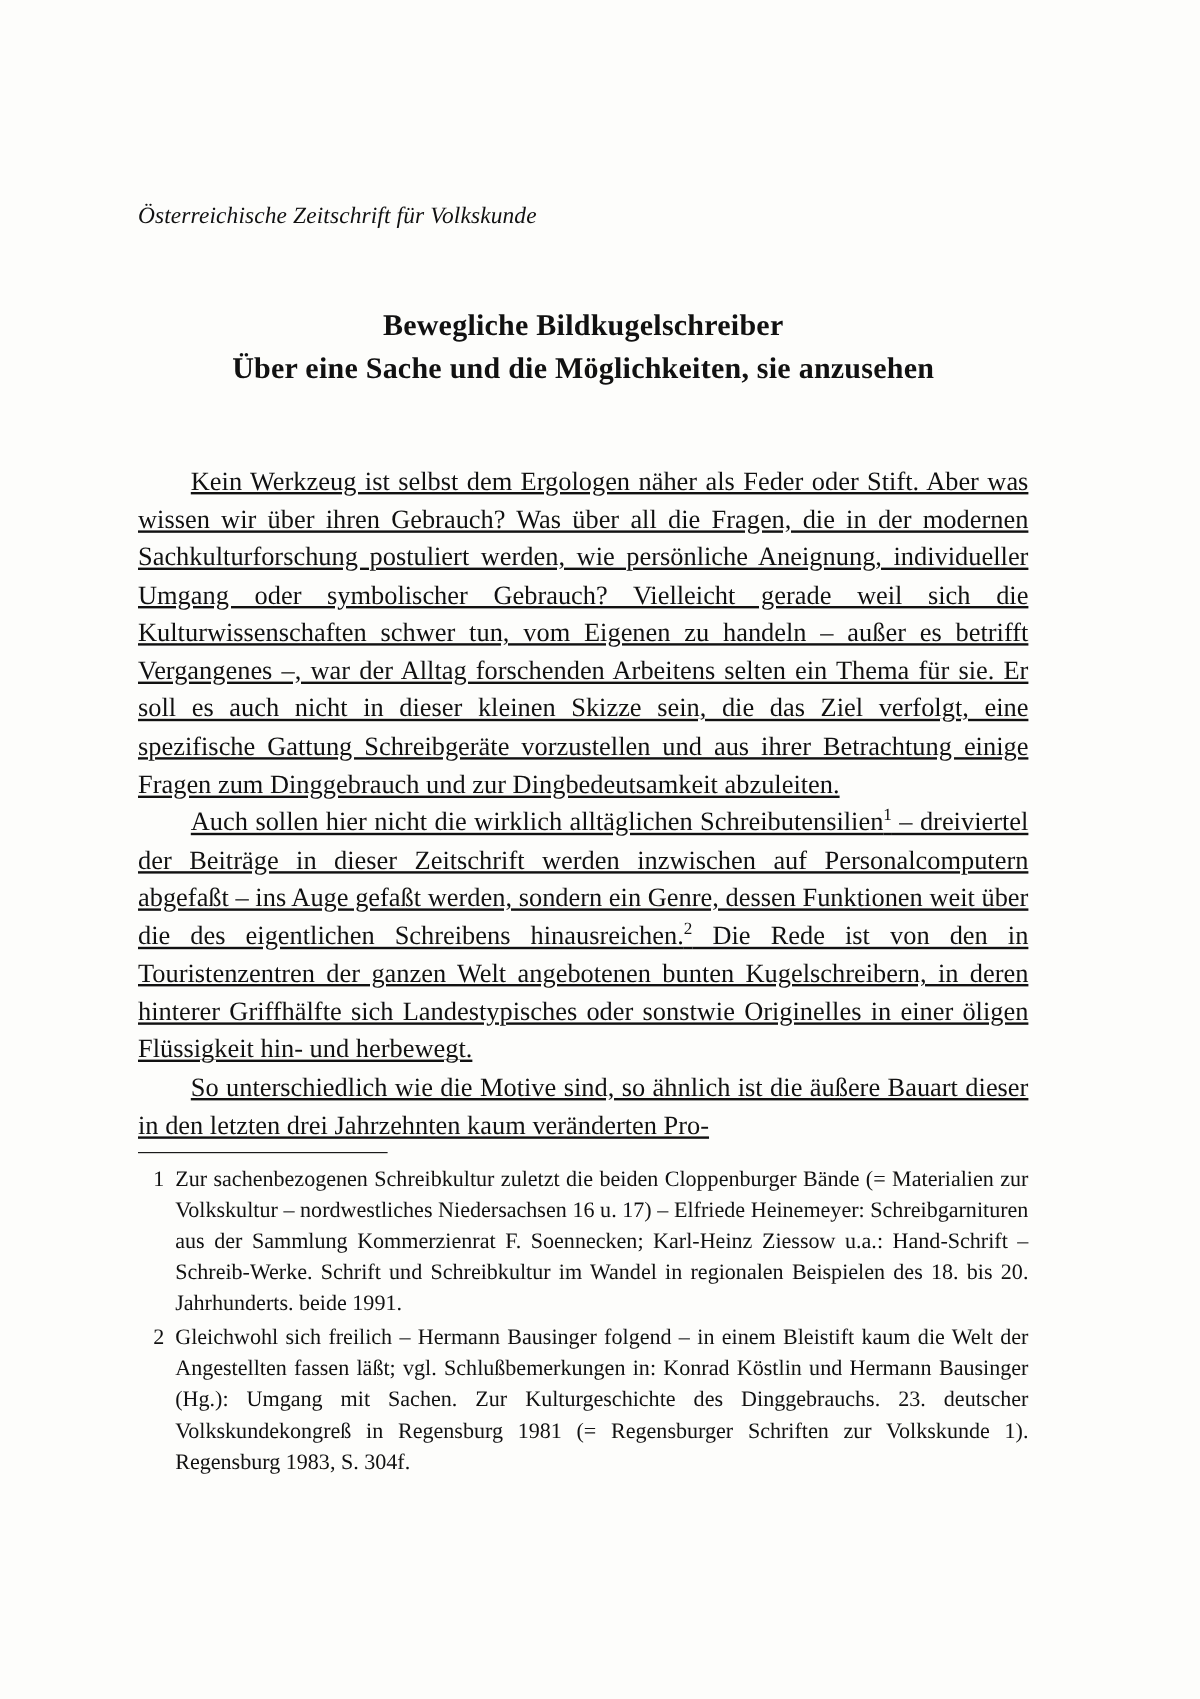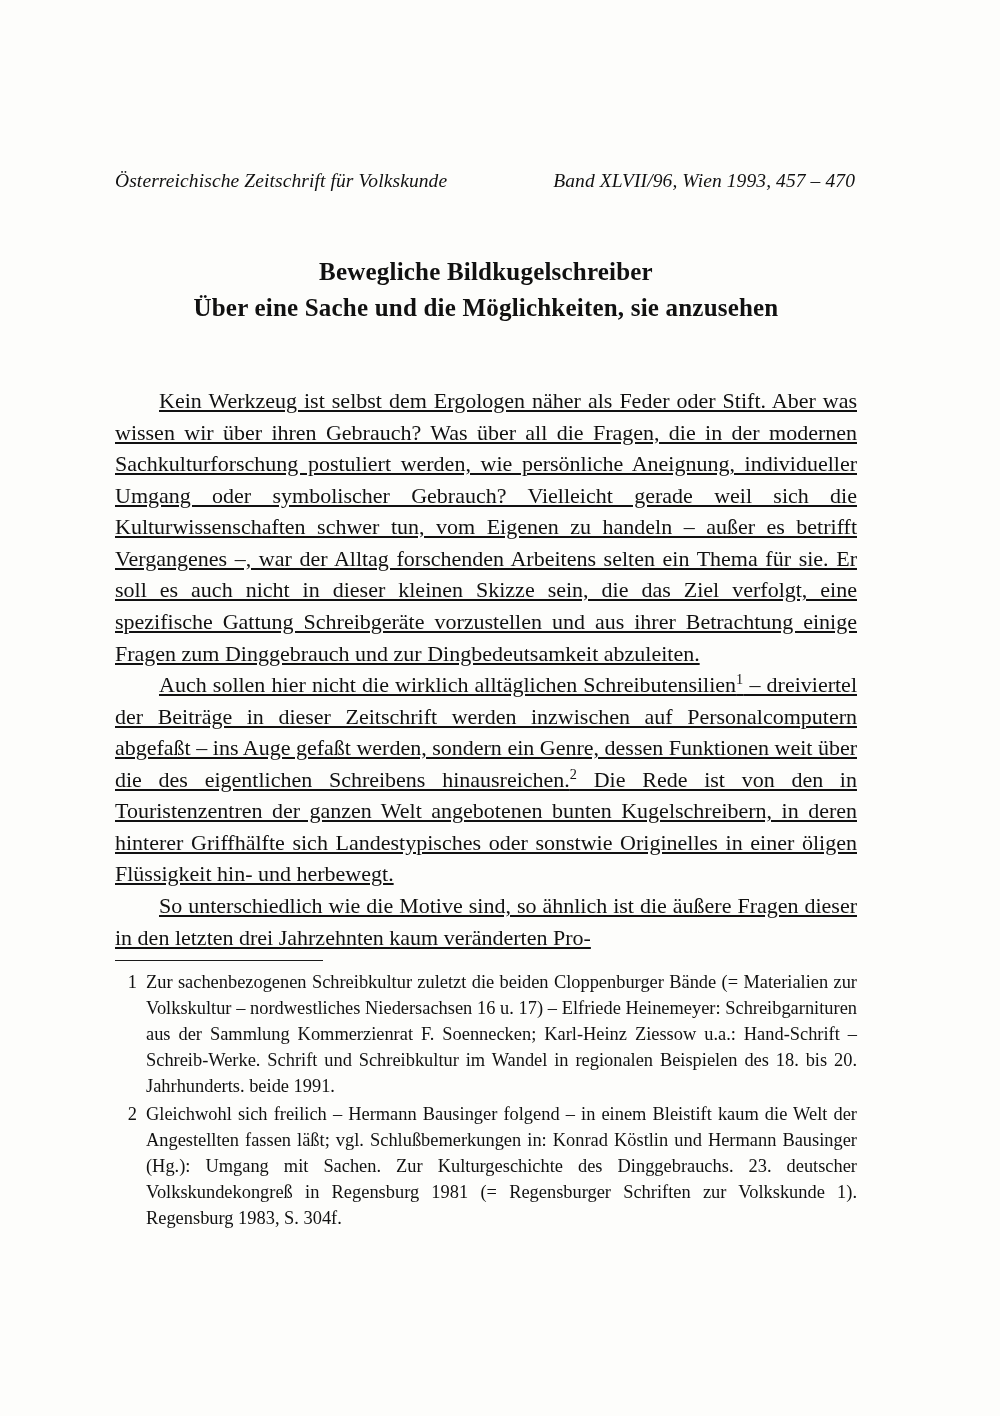--- a/index.html
+++ b/index.html
@@ -111,33 +111,32 @@
   }
 </style>
 </head>
 <body>
 
 <div class="page">
   <div class="content">
 
     <div class="running-head">
       <span class="left">Österreichische Zeitschrift für Volkskunde</span>
-      <span class="right">Band XLVII/96, Wien 1993, 457 – 470</span>
     </div>
 
     <div class="title-block">
       <span class="title-line-1">Bewegliche Bildkugelschreiber</span>
       <span class="title-line-2">Über eine Sache und die Möglichkeiten, sie anzusehen</span>
     </div>
 
 
     <div class="body-text">
       <p class="indent">Kein Werkzeug ist selbst dem Ergologen näher als Feder oder Stift. Aber was wissen wir über ihren Gebrauch? Was über all die Fragen, die in der modernen Sachkulturforschung postuliert werden, wie persönliche Aneignung, individueller Umgang oder symbolischer Gebrauch? Vielleicht gerade weil sich die Kulturwissenschaften schwer tun, vom Eigenen zu handeln – außer es betrifft Vergangenes –, war der Alltag forschenden Arbeitens selten ein Thema für sie. Er soll es auch nicht in dieser kleinen Skizze sein, die das Ziel verfolgt, eine spezifische Gattung Schreibgeräte vorzustellen und aus ihrer Betrachtung einige Fragen zum Dinggebrauch und zur Dingbedeutsamkeit abzuleiten.</p>
       <p class="indent"><span>Auch sollen hier nicht die wirklich alltäglichen Schreibutensilien</span><sup>1</sup><span> – dreiviertel der Beiträge in dieser Zeitschrift werden inzwischen auf Personalcomputern abgefaßt – ins Auge gefaßt werden, sondern ein Genre, dessen Funktionen weit über die des eigentlichen Schreibens hinausreichen.</span><sup>2</sup><span> Die Rede ist von den in Touristenzentren der ganzen Welt angebotenen bunten Kugelschreibern, in deren hinterer Griffhälfte sich Landestypisches oder sonstwie Originelles in einer öligen Flüssigkeit hin- und herbewegt.</span></p>
-      <p class="indent">So unterschiedlich wie die Motive sind, so ähnlich ist die äußere Fragen dieser in den letzten drei Jahrzehnten kaum veränderten Pro-</p>
+      <p class="indent">So unterschiedlich wie die Motive sind, so ähnlich ist die äußere Bauart dieser in den letzten drei Jahrzehnten kaum veränderten Pro-</p>
     </div>
 
     <div class="footnote-rule"></div>
 
     <div class="footnotes">
       <div class="footnote">
         <span class="fn-num">1</span>
         <span class="fn-text">Zur sachenbezogenen Schreibkultur zuletzt die beiden Cloppenburger Bände (= Materialien zur Volkskultur – nordwestliches Niedersachsen 16 u. 17) – Elfriede Heinemeyer: Schreibgarnituren aus der Sammlung Kommerzienrat F. Soennecken; Karl-Heinz Ziessow u.a.: Hand-Schrift – Schreib-Werke. Schrift und Schreibkultur im Wandel in regionalen Beispielen des 18. bis 20. Jahrhunderts. beide 1991.</span>
       </div>
       <div class="footnote">

